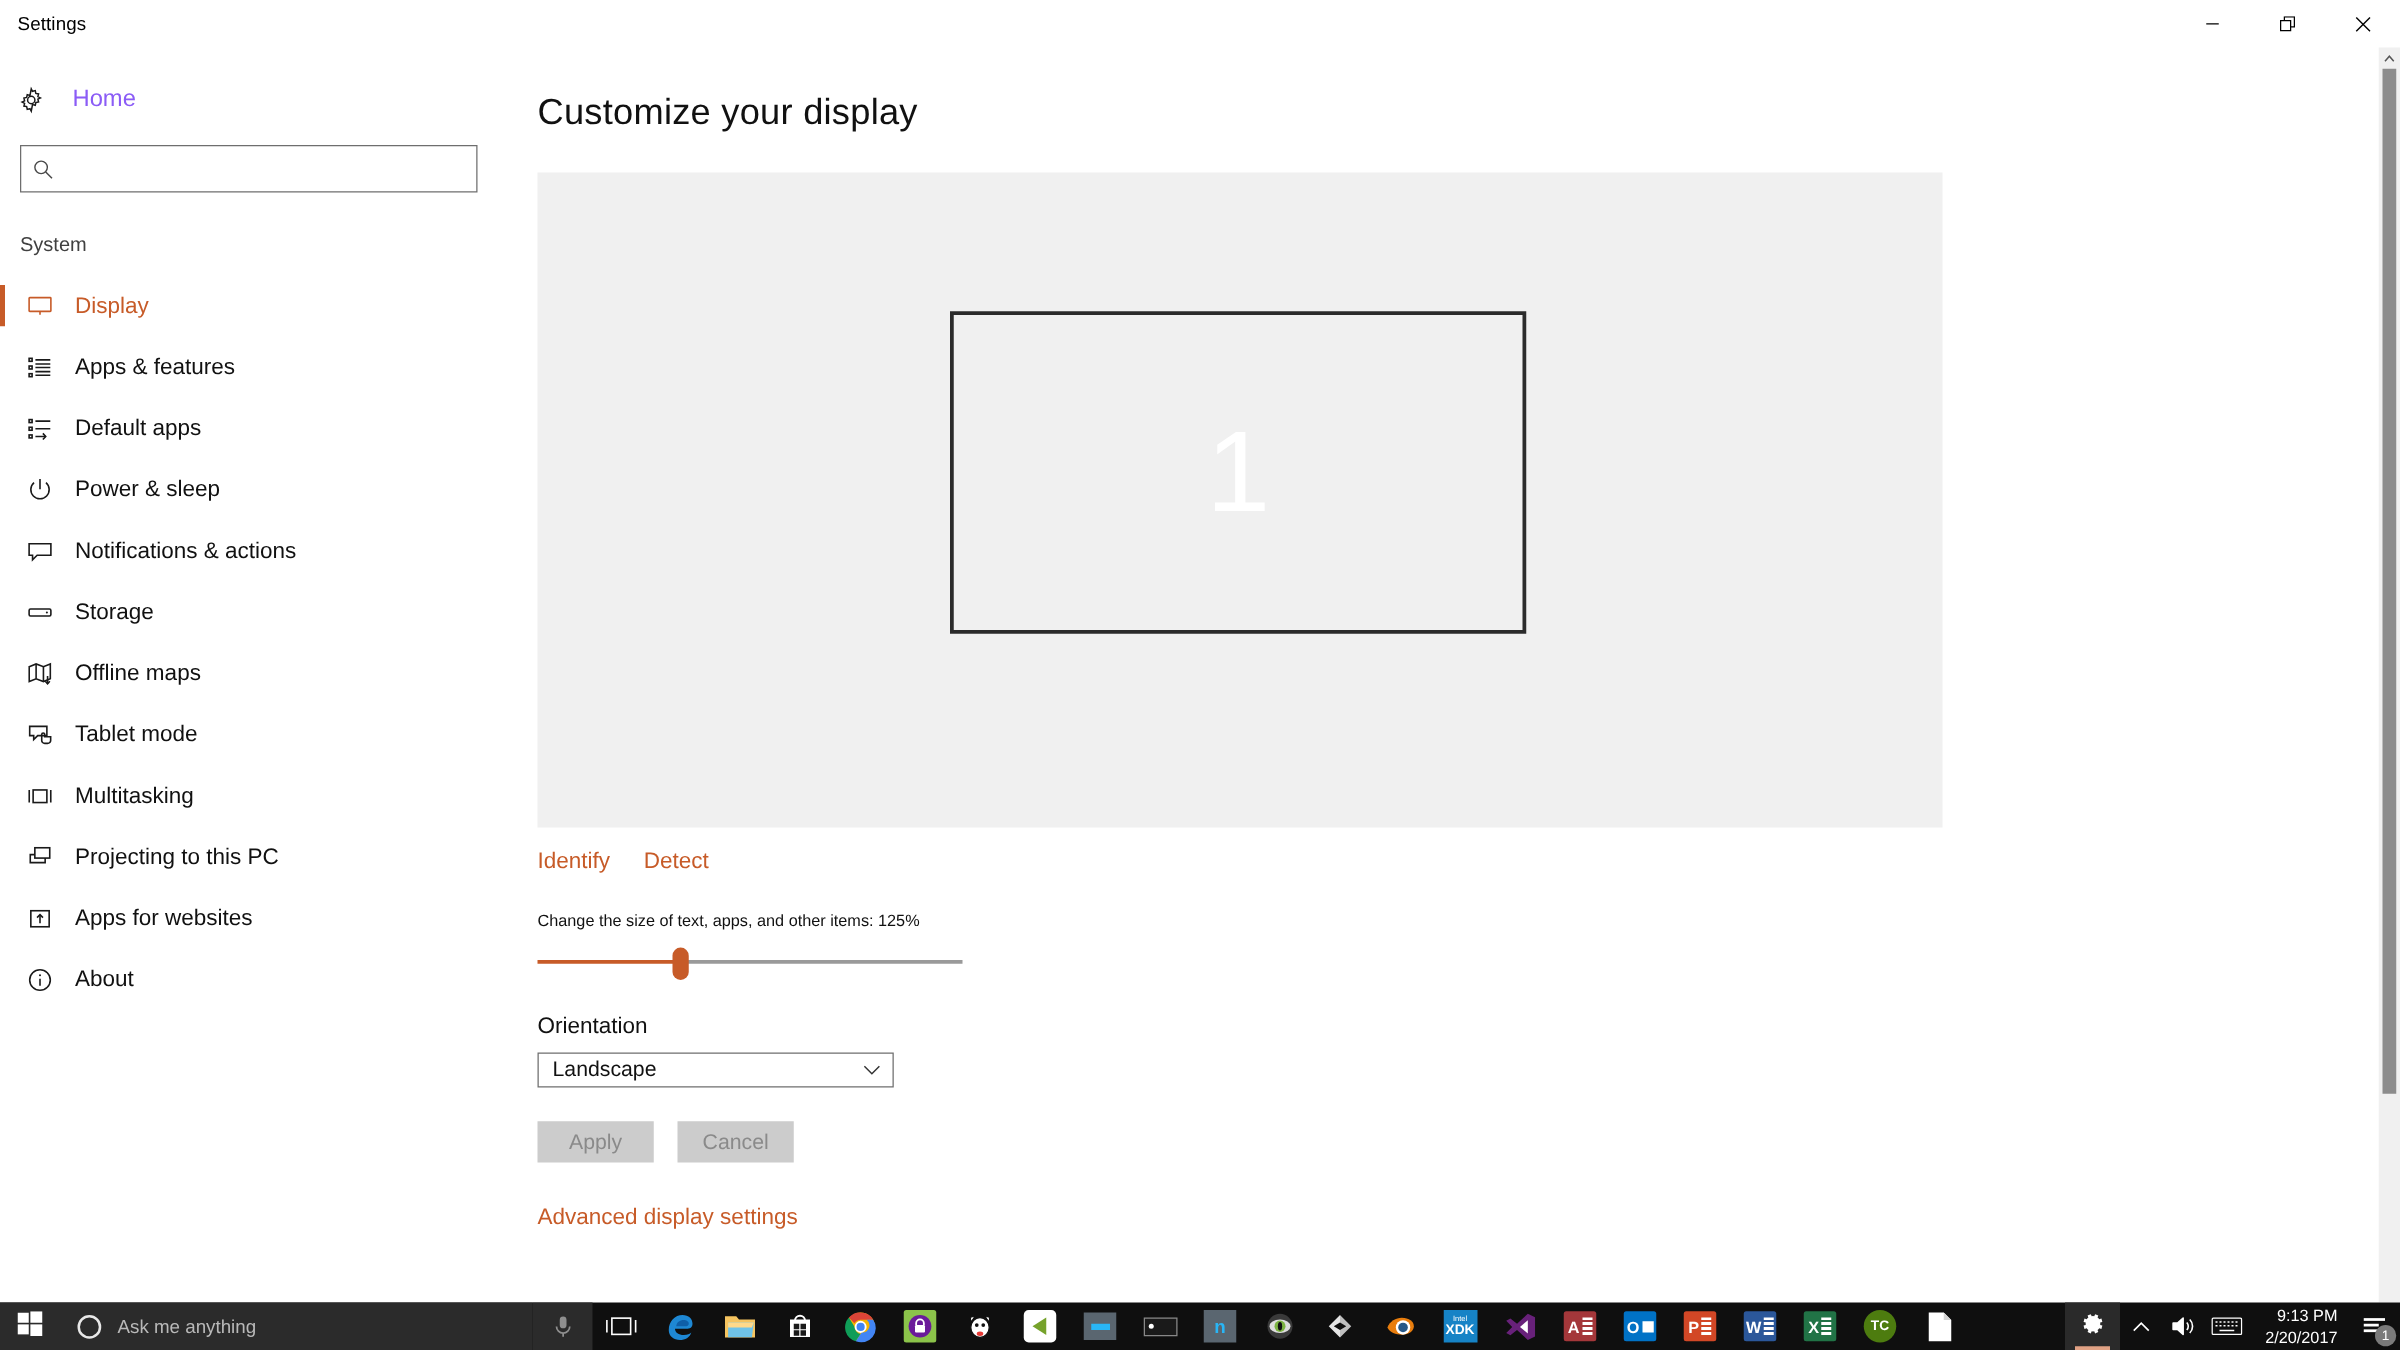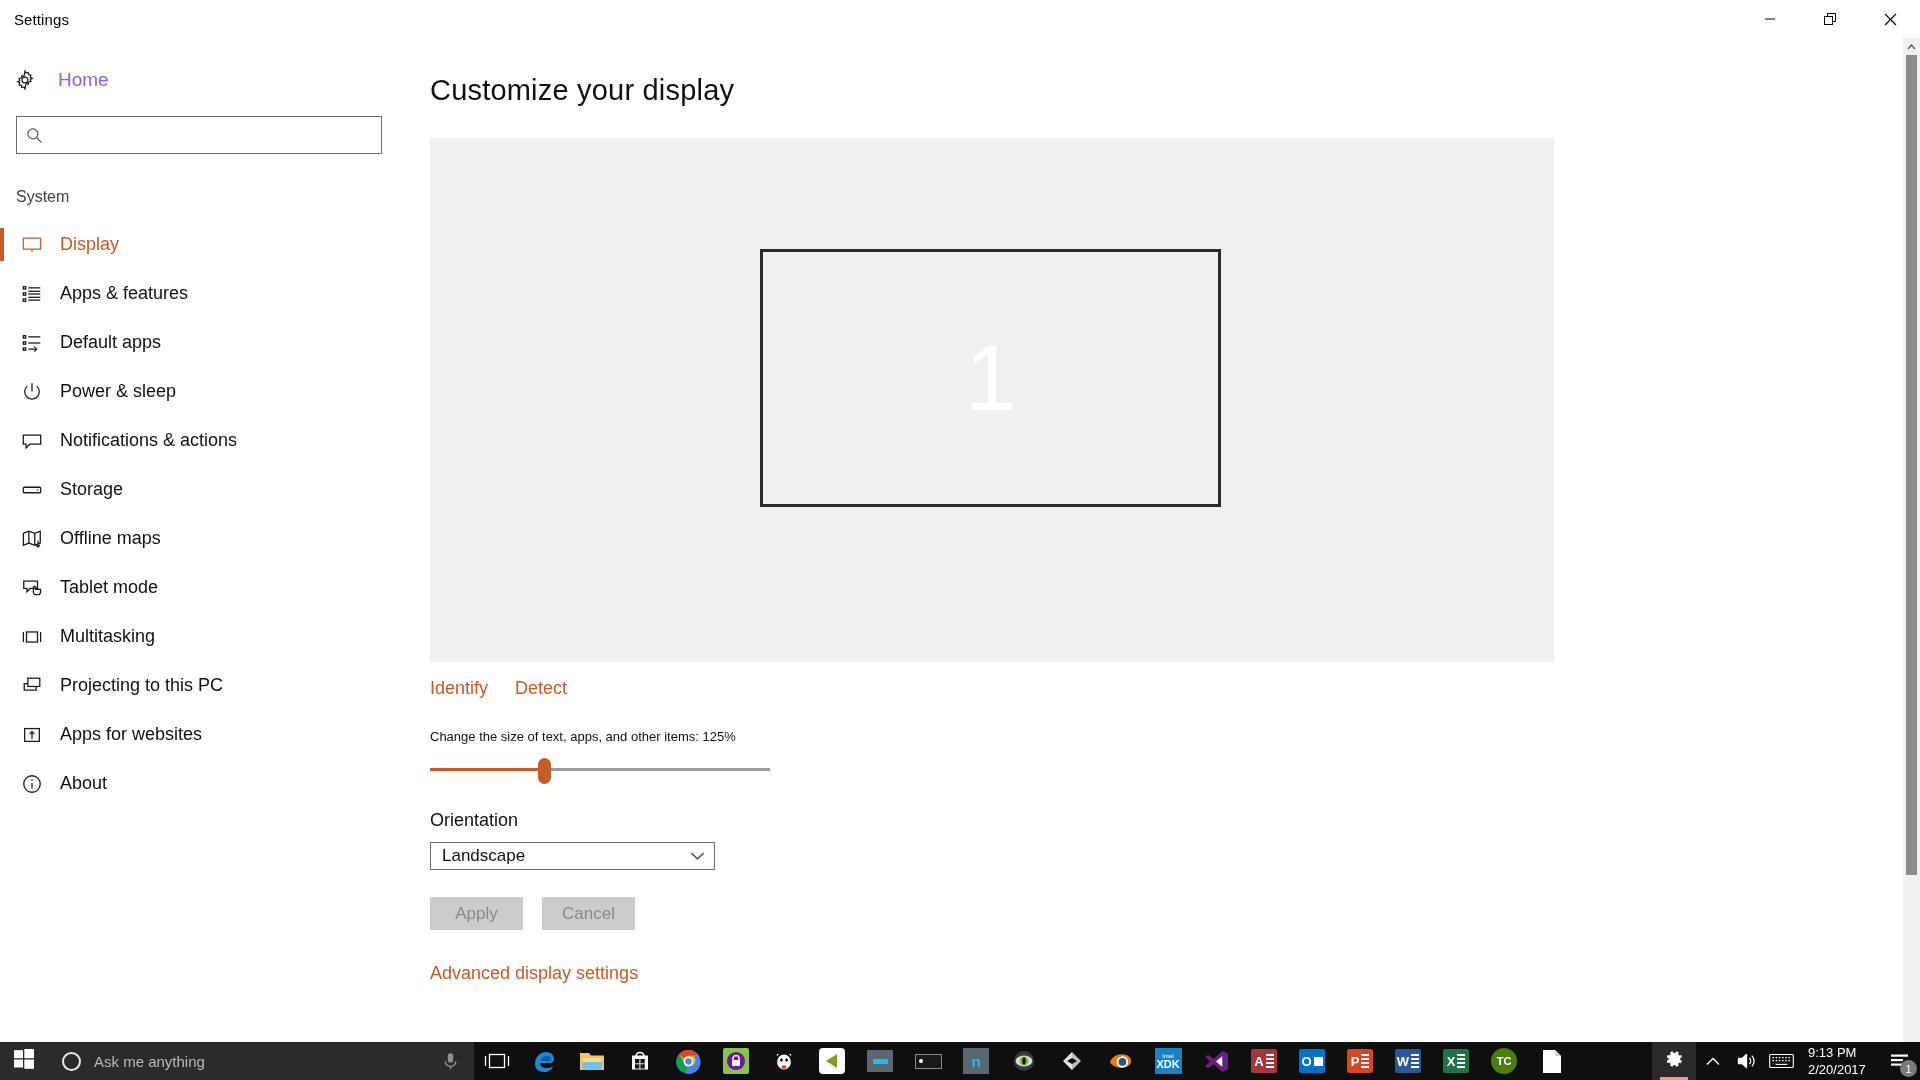--- a/index.html
+++ b/index.html
@@ -175,21 +175,21 @@
     color:#fff;
   }
   .settings-tray {
     width:44px; height:38px; display:flex; align-items:center; justify-content:center;
     background:#2a2a2a; position:relative;
   }
   .settings-tray::after {
     content:""; position:absolute; bottom:0; left:8px; right:8px; height:3px; background:#e0a184;
   }
   .clock {
-    display:flex; flex-direction:column; align-items:flex-start; justify-content:center;
+    display:flex; flex-direction:column; align-items:flex-end; justify-content:center;
     color:#fff; font-size:13px; line-height:1.32; padding:0 10px; min-width:82px;
   }
   .action-center {
     width:40px; height:38px; display:flex; align-items:center; justify-content:center;
     position:relative; color:#fff;
   }
   .ac-badge {
     position:absolute; right:3px; bottom:3px; width:17px; height:17px; border-radius:50%;
     background:#7a7a7a; color:#fff; font-size:11px;
     display:flex; align-items:center; justify-content:center;

